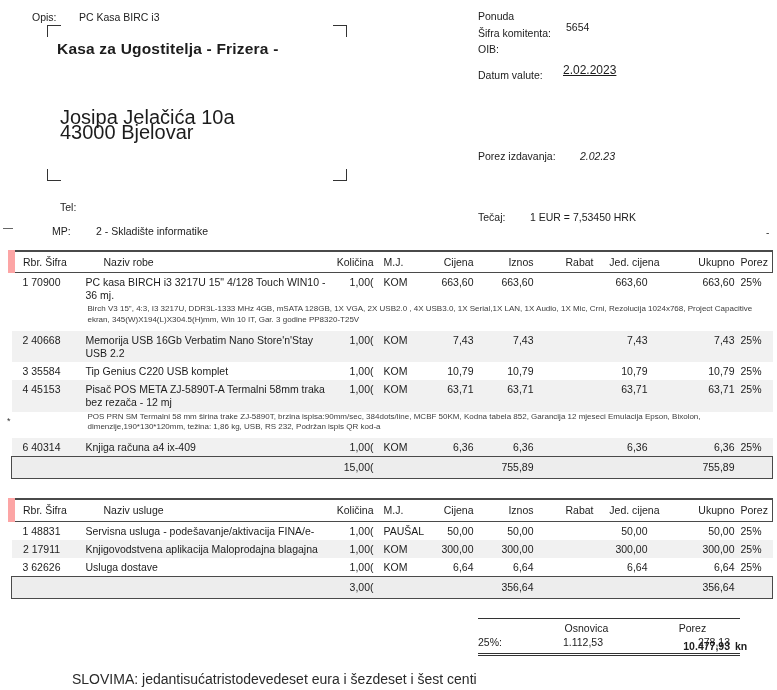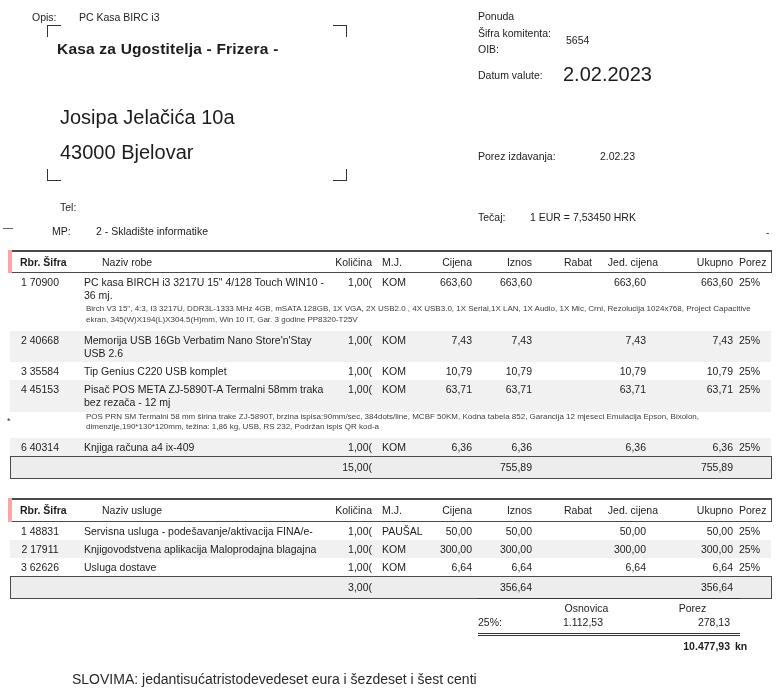--- a/index.html
+++ b/index.html
@@ -2,57 +2,57 @@
 <html><head>
 <meta charset="utf-8">
 <style>
   html,body{margin:0;padding:0;background:#fff;}
   .page{position:relative;width:777px;height:690px;background:#ffffff;
         font-family:"Liberation Sans", sans-serif;color:#1c1c1c;overflow:hidden;}
   .abs{position:absolute;}
   .lbl{font-size:10.5px;}
   .big-title{font-size:15.5px;font-weight:bold;letter-spacing:.2px;}
   .addr{font-size:20px;}
-  .bigdate{font-size:20px;}
+  .bigdate{font-size:12px;text-decoration:underline;}
   .bold{font-weight:bold;}
 
   
   .cm{width:13px;height:11px;}
   .cm-tl{border-top:1px solid #333;border-left:1px solid #333;}
   .cm-tr{border-top:1px solid #333;border-right:1px solid #333;}
   .cm-bl{border-bottom:1px solid #333;border-left:1px solid #333;}
   .cm-br{border-bottom:1px solid #333;border-right:1px solid #333;}
 
   .tables{left:8px;top:250px;width:761px;}
   table{border-collapse:collapse;table-layout:fixed;width:761px;
         font-size:10.5px;line-height:1.25;}
   th,td{padding:3px 2px 2px;vertical-align:top;font-weight:normal;text-align:left;}
   thead th{border-top:2px solid #4a4a4a;border-bottom:1px solid #4a4a4a;padding:4px 2px 3px;}
-  thead th:first-child{border-left:4px solid #fca5a5;font-weight:bold;}
+  thead th:first-child{border-left:7px solid #fca5a5;}
   thead th:last-child{border-right:1px solid #4a4a4a;}
   tfoot td{background:#ededed;border-top:1px solid #4a4a4a;border-bottom:1px solid #4a4a4a;
            padding:4px 2px;}
   tfoot td:first-child{border-left:1px solid #4a4a4a;}
   tfoot td:last-child{border-right:1px solid #4a4a4a;}
   tr.alt td{background:#f1f1f1;}
   .ar{text-align:right;}
   td.rs{text-align:center;padding-right:4px;}
   th.h1{padding-left:8px;}
   th.hnz{padding-left:30px;}
   td.nz{padding-left:12px;}
   td.mj,th.hmj{padding-left:8px;}
   td.j8{padding-right:14px;}
   td.pz,th.hpz{padding-left:4px;}
   tr.descrow td{font-size:8px;color:#3c3c3c;padding:0 6px 5px 14px;line-height:1.35;}
   .nw{white-space:nowrap;overflow:visible;}
   .t2{margin-top:19px;}
 
   
   .sumbox{left:478px;top:598px;width:262px;font-size:10.5px;}
-  .sumtable{border-top:1px solid #333;border-bottom:3px double #333;padding:2px 0 4px;}
+  .sumtable{border-top:1px solid #333;border-bottom:3px double #333;padding:2px 0 4px;margin-top:20px;}
   .srow{display:flex;line-height:1.35;}
   .sc1{width:50px;}
   .sc2{flex:1;text-align:center;}
   .sc3{width:95px;text-align:center;}
   .sc2v{flex:1;text-align:right;padding-right:32px;}
   .sc3v{width:95px;text-align:right;padding-right:10px;}
   .naplatu{left:478px;top:640px;width:287px;font-size:10.5px;}
   .nrow{display:flex;margin-bottom:4px;}
   .nlabel{flex:1;padding-left:72px;}
   .nval{width:78px;text-align:right;}
@@ -70,38 +70,38 @@
   <div class="abs lbl" style="left:79px;top:11px;">PC Kasa BIRC i3</div>
 
   <div class="abs cm cm-tl" style="left:47px;top:25px;"></div>
   <div class="abs cm cm-tr" style="left:333px;top:25px;"></div>
   <div class="abs cm cm-bl" style="left:47px;top:169px;"></div>
   <div class="abs cm cm-br" style="left:333px;top:169px;"></div>
 
   <div class="abs big-title" style="left:57px;top:40px;">Kasa za Ugostitelja - Frizera -</div>
 
   <div class="abs addr" style="left:60px;top:106px;">Josipa Jelačića 10a</div>
-  <div class="abs addr" style="left:60px;top:141px;">43000  Bjelovar</div>
+  <div class="abs addr" style="left:60px;top:121px;">43000  Bjelovar</div>
 
   <div class="abs lbl" style="left:60px;top:201px;">Tel:</div>
   <div class="abs lbl" style="left:52px;top:225px;">MP:</div>
   <div class="abs lbl" style="left:96px;top:225px;">2  -  Skladište informatike</div>
 
   <div class="abs mark" style="left:3px;top:222px;">—</div>
   <div class="abs mark" style="left:766px;top:227px;">-</div>
   <div class="abs mark" style="left:7px;top:416px;font-size:9px;">*</div>
 
   <div class="abs lbl" style="left:478px;top:10px;">Ponuda</div>
   <div class="abs lbl" style="left:478px;top:27px;">Šifra komitenta:</div>
-  <div class="abs lbl" style="left:566px;top:34px;">5654</div>
+  <div class="abs lbl" style="left:566px;top:21px;">5654</div>
   <div class="abs lbl" style="left:478px;top:43px;">OIB:</div>
   <div class="abs lbl" style="left:478px;top:69px;">Datum valute:</div>
   <div class="abs bigdate" style="left:563px;top:63px;">2.02.2023</div>
   <div class="abs lbl" style="left:478px;top:150px;">Porez izdavanja:</div>
-  <div class="abs lbl" style="left:600px;top:150px;">2.02.23</div>
+  <div class="abs lbl" style="left:580px;top:150px;font-style:italic;">2.02.23</div>
   <div class="abs lbl" style="left:478px;top:211px;">Tečaj:</div>
   <div class="abs lbl" style="left:515px;top:211px;margin-left:15px;">1 EUR = 7,53450 HRK</div>
 
   <div class="abs tables">
 
     <table>
       <colgroup>
         <col style="width:62px">
           <col style="width:260px">
           <col style="width:42px">
@@ -139,21 +139,21 @@
           <td class="ar j8">663,60</td>
           <td class="ar">663,60</td>
           <td class="pz">25%</td>
         </tr>
         <tr class="descrow">
           <td></td>
           <td colspan="9">Birch V3 15", 4:3, I3 3217U, DDR3L-1333 MHz 4GB, mSATA 128GB, 1X VGA, 2X USB2.0 , 4X USB3.0, 1X Serial,1X LAN, 1X Audio, 1X Mic, Crni, Rezolucija 1024x768, Project Capacitive ekran, 345(W)X194(L)X304.5(H)mm, Win 10 IT, Gar. 3 godine  PP8320-T25V</td>
         </tr>
         <tr class="alt">
           <td class="rs">2 40668</td>
-          <td class="nz">Memorija USB 16Gb Verbatim Nano Store'n'Stay USB 2.6</td>
+          <td class="nz">Memorija USB 16Gb Verbatim Nano Store'n'Stay USB 2.2</td>
           <td class="ar">1,00(</td>
           <td class="mj">KOM</td>
           <td class="ar">7,43</td>
           <td class="ar">7,43</td>
           <td class="ar"></td>
           <td class="ar j8">7,43</td>
           <td class="ar">7,43</td>
           <td class="pz">25%</td>
         </tr>
         <tr>

